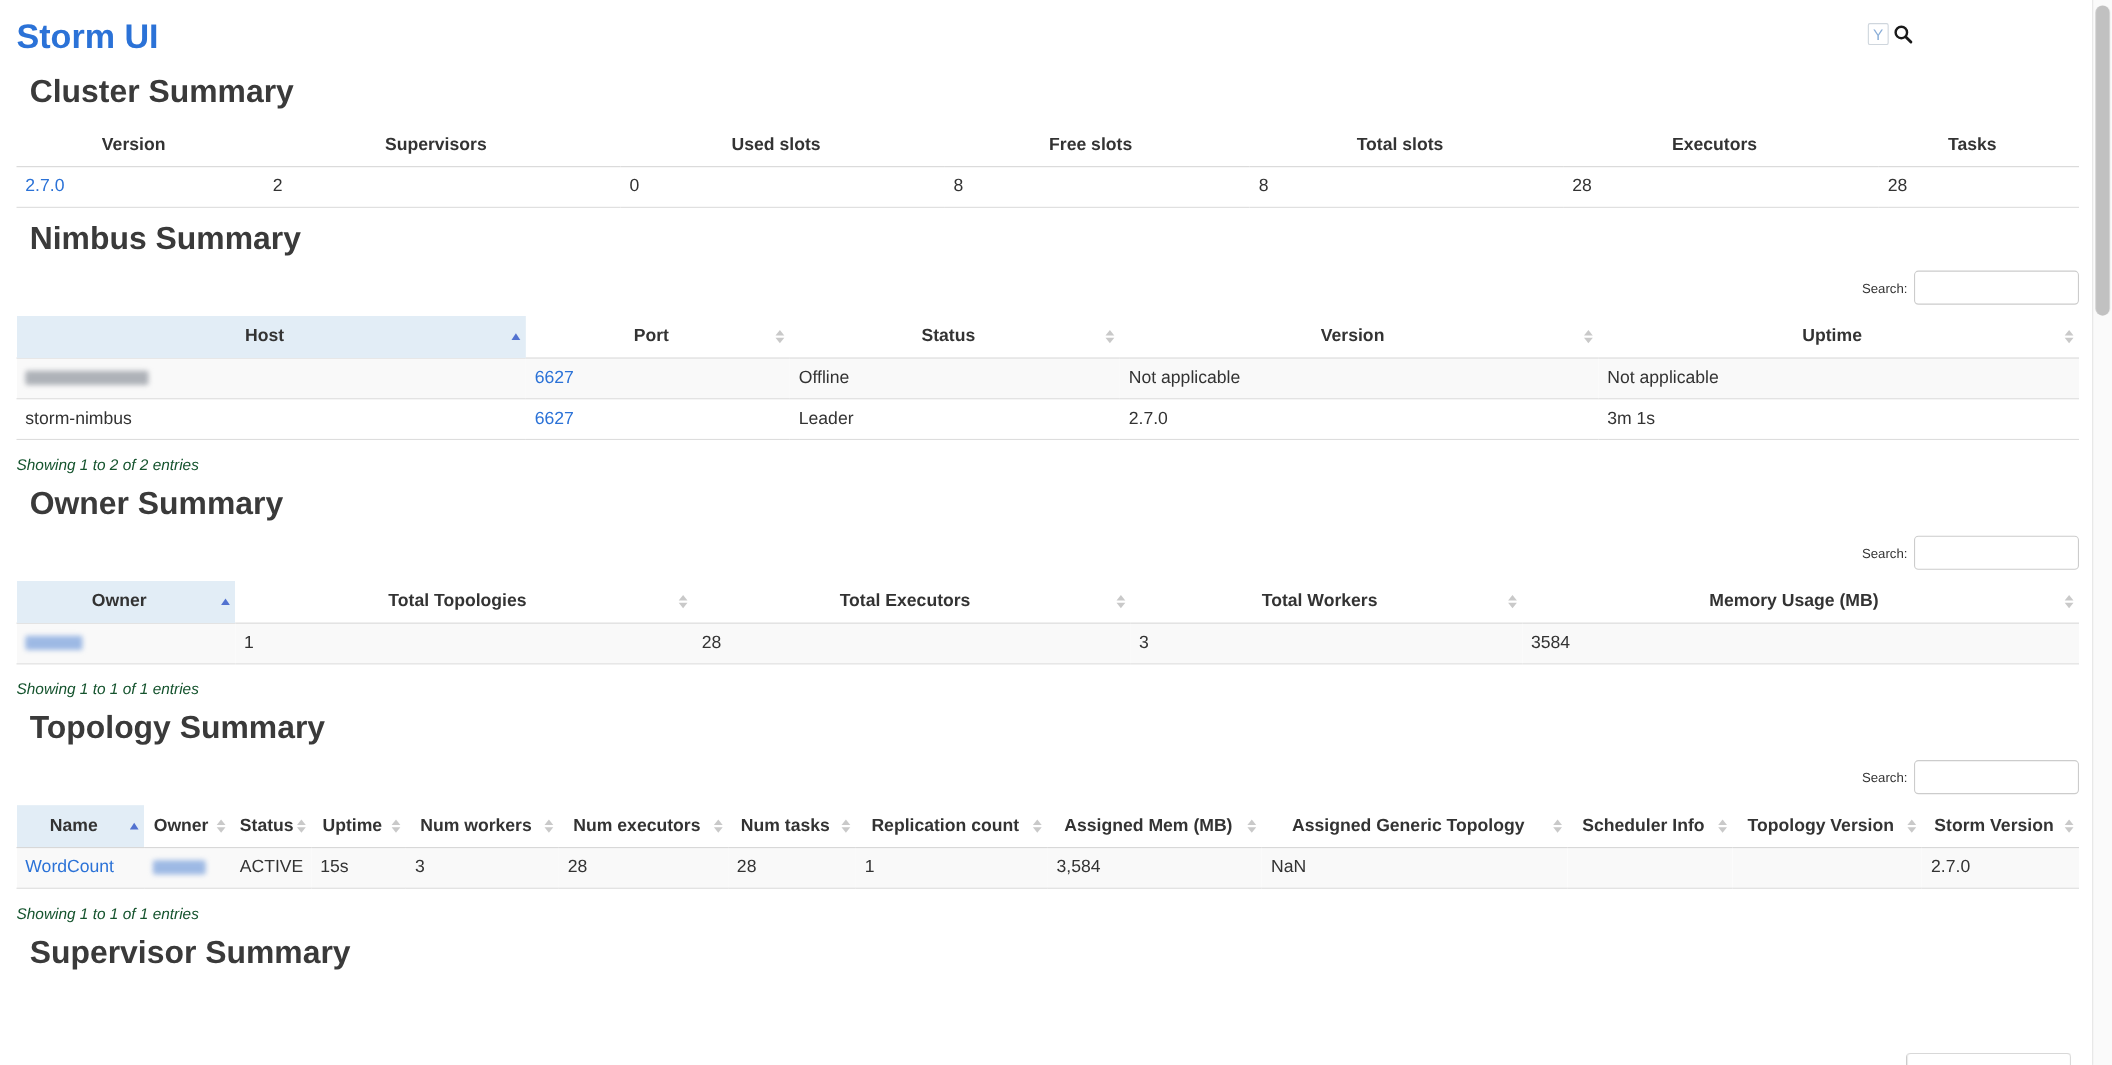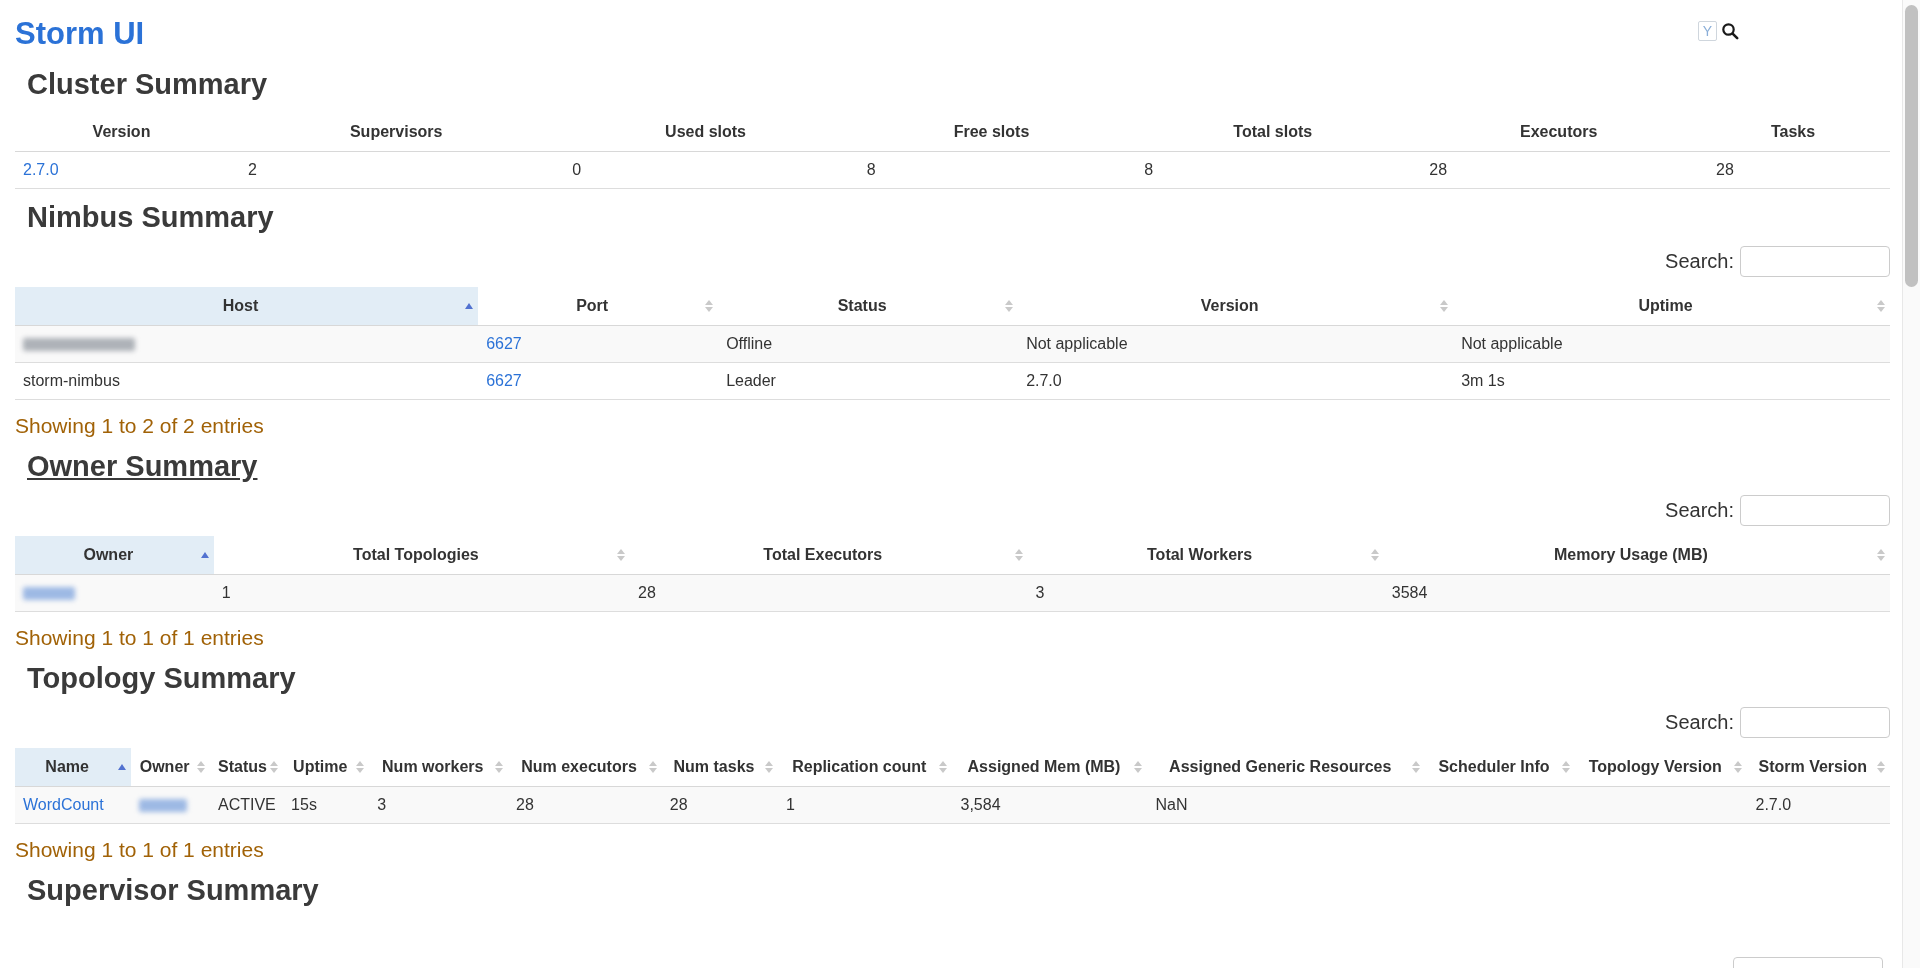--- a/index.html
+++ b/index.html
@@ -43,32 +43,32 @@
     letter-spacing: 0;
   }
   h2.section-heading {
     font-size: 29px;
     font-weight: 700;
     color: #3a3a3a;
     margin: 12px;
   }
   .h-cluster   { margin: 32px 0 20px 0; }
   .h-nimbus    { margin: 40px 0 2px 0; }
-  .h-owner     { margin: 26px 0 2px 0; text-decoration: underline; }
+  .h-owner     { margin: 26px 0 2px 0; }
   .h-topology  { margin: 16px 0 2px 0; }
   .h-supervisor{ margin: 20px 0 0 0; }
   
   .search-bar {
     display: flex;
     justify-content: flex-end;
     align-items: center;
     margin: 4px 0 10px 0;
     gap: 6px;
   }
-  .search-bar label { font-size: 20px; color: #333; text-align: center; }
+  .search-bar label { font-size: 12px; color: #333; text-align: center; }
   .search-input {
     width: 150px; height: 31px;
     border: 1px solid #cccccc;
     border-radius: 4px;
     padding: 4px 8px;
     font-size: 15px;
     font-family: "Liberation Sans", sans-serif;
   }
   
   table.summary-table {
@@ -133,23 +133,24 @@
     display: inline-block;
     height: 13px;
     border-radius: 2px;
     filter: blur(2.5px);
     vertical-align: middle;
   }
   .redacted.grey { background: #aeb2b8; width: 112px; }
   .redacted.blue { background: #9db9e4; width: 52px; }
   .redacted.blue.sm { width: 48px; }
   .showing-text {
-    font-size: 21px;
-    color: #a16207;
+    font-size: 14px;
+    color: #14532d;
     margin: 14px 0 0 0;
+    font-style: italic;
   }
   
   .scrollbar-track {
     position: fixed;
     top: 0; right: 0;
     width: 18px; height: 968px;
     background: #fafafa;
     border-left: 1px solid #e8e8e8;
     z-index: 20;
   }
@@ -438,21 +439,21 @@
             </span>
         </th>
         <th>
           <span>Assigned Mem (MB)</span>
           <span class="sort-both">
               <span class="tri-up"></span>
               <span class="tri-down"></span>
             </span>
         </th>
         <th>
-          <span>Assigned Generic Resources</span>
+          <span>Assigned Generic Topology</span>
           <span class="sort-both">
               <span class="tri-up"></span>
               <span class="tri-down"></span>
             </span>
         </th>
         <th>
           <span>Scheduler Info</span>
           <span class="sort-both">
               <span class="tri-up"></span>
               <span class="tri-down"></span>

